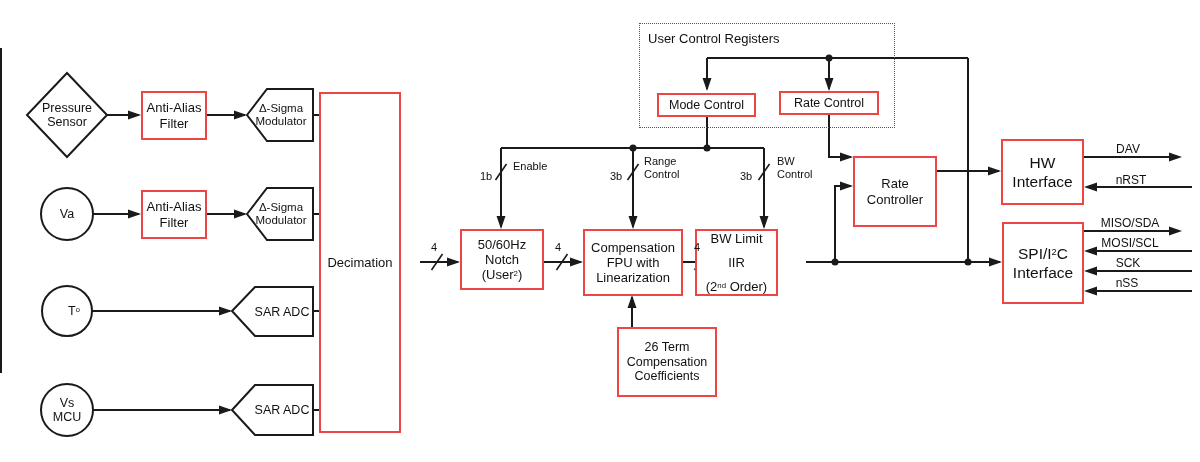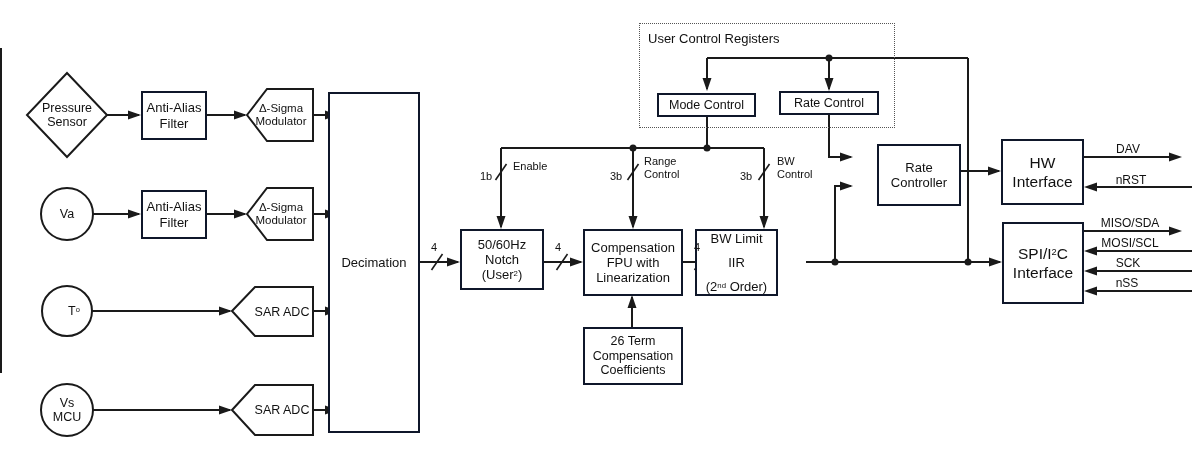--- a/index.html
+++ b/index.html
@@ -2,21 +2,21 @@
 <html><head>
 <meta charset="utf-8">
 <style>
   html,body { margin:0; padding:0; background:#fff; }
   .canvas {
     position:relative; width:1200px; height:462px; background:#ffffff;
     font-family:"Liberation Sans", sans-serif; color:#111; overflow:hidden;
   }
   svg.wires { position:absolute; left:0; top:0; width:1200px; height:462px; }
   .box {
-    position:absolute; box-sizing:border-box; border:2px solid #0f172a; background:#fff;
+    position:absolute; box-sizing:border-box; border:2px solid #ef4444; background:#fff;
     display:flex; flex-direction:column; align-items:center; justify-content:center;
     text-align:center; font-size:13px; line-height:1.18; z-index:2;
   }
   .shape-label {
     position:absolute; display:flex; flex-direction:column; align-items:center;
     justify-content:center; text-align:center; font-size:12.5px; line-height:1.15; z-index:2;
   }
   .dotted-box {
     position:absolute; box-sizing:border-box; border:1.5px dotted #555; background:transparent;
     z-index:1;
@@ -179,54 +179,54 @@
   </div>
 
   <div class="box" style="left:141px; top:91px; width:66px; height:49px;">
     <span>Anti-Alias</span>
     <span>Filter</span>
   </div>
   <div class="box" style="left:141px; top:190px; width:66px; height:49px;">
     <span>Anti-Alias</span>
     <span>Filter</span>
   </div>
-  <div class="box" style="left:328px; top:92px; width:92px; height:341px;">
+  <div class="box" style="left:319px; top:92px; width:82px; height:341px;">
     <span>Decimation</span>
   </div>
   <div class="box" style="left:460px; top:229px; width:84px; height:61px;">
     <span>50/60Hz</span>
     <span>Notch</span>
     <span><span>(User</span><span class="sup">2</span><span>)</span></span>
   </div>
   <div class="box" style="left:583px; top:229px; width:100px; height:67px;">
     <span>Compensation</span>
     <span>FPU with</span>
     <span>Linearization</span>
   </div>
   <div class="box" style="left:695px; top:229px; width:83px; height:67px;justify-content:space-between;">
     <span>BW Limit</span>
     <span>IIR</span>
     <span><span>(2</span><span class="sup">nd</span><span> Order)</span></span>
   </div>
-  <div class="box" style="left:583px; top:327px; width:100px; height:58px; font-size:12.5px;">
+  <div class="box" style="left:617px; top:327px; width:100px; height:70px; font-size:12.5px;">
     <span>26 Term</span>
     <span>Compensation</span>
     <span>Coefficients</span>
   </div>
 
   <div class="dotted-box" style="left:639px; top:23px; width:256px; height:105px;"></div>
   <span class="lbl" style="left:648px; top:32px; font-size:13px;">User Control Registers</span>
   <div class="box" style="left:657px; top:93px; width:99px; height:24px; font-size:12.5px;">
     <span>Mode Control</span>
   </div>
   <div class="box" style="left:779px; top:91px; width:100px; height:24px; font-size:12.5px;">
     <span>Rate Control</span>
   </div>
 
-  <div class="box" style="left:853px; top:144px; width:84px; height:62px;margin-left:24px;">
+  <div class="box" style="left:853px; top:156px; width:84px; height:71px;">
     <span>Rate</span>
     <span>Controller</span>
   </div>
   <div class="box big" style="left:1001px; top:139px; width:83px; height:66px;">
     <span>HW</span>
     <span>Interface</span>
   </div>
   <div class="box big" style="left:1002px; top:222px; width:82px; height:82px;">
     <span><span>SPI/I</span><span class="sup">2</span><span>C</span></span>
     <span>Interface</span>

